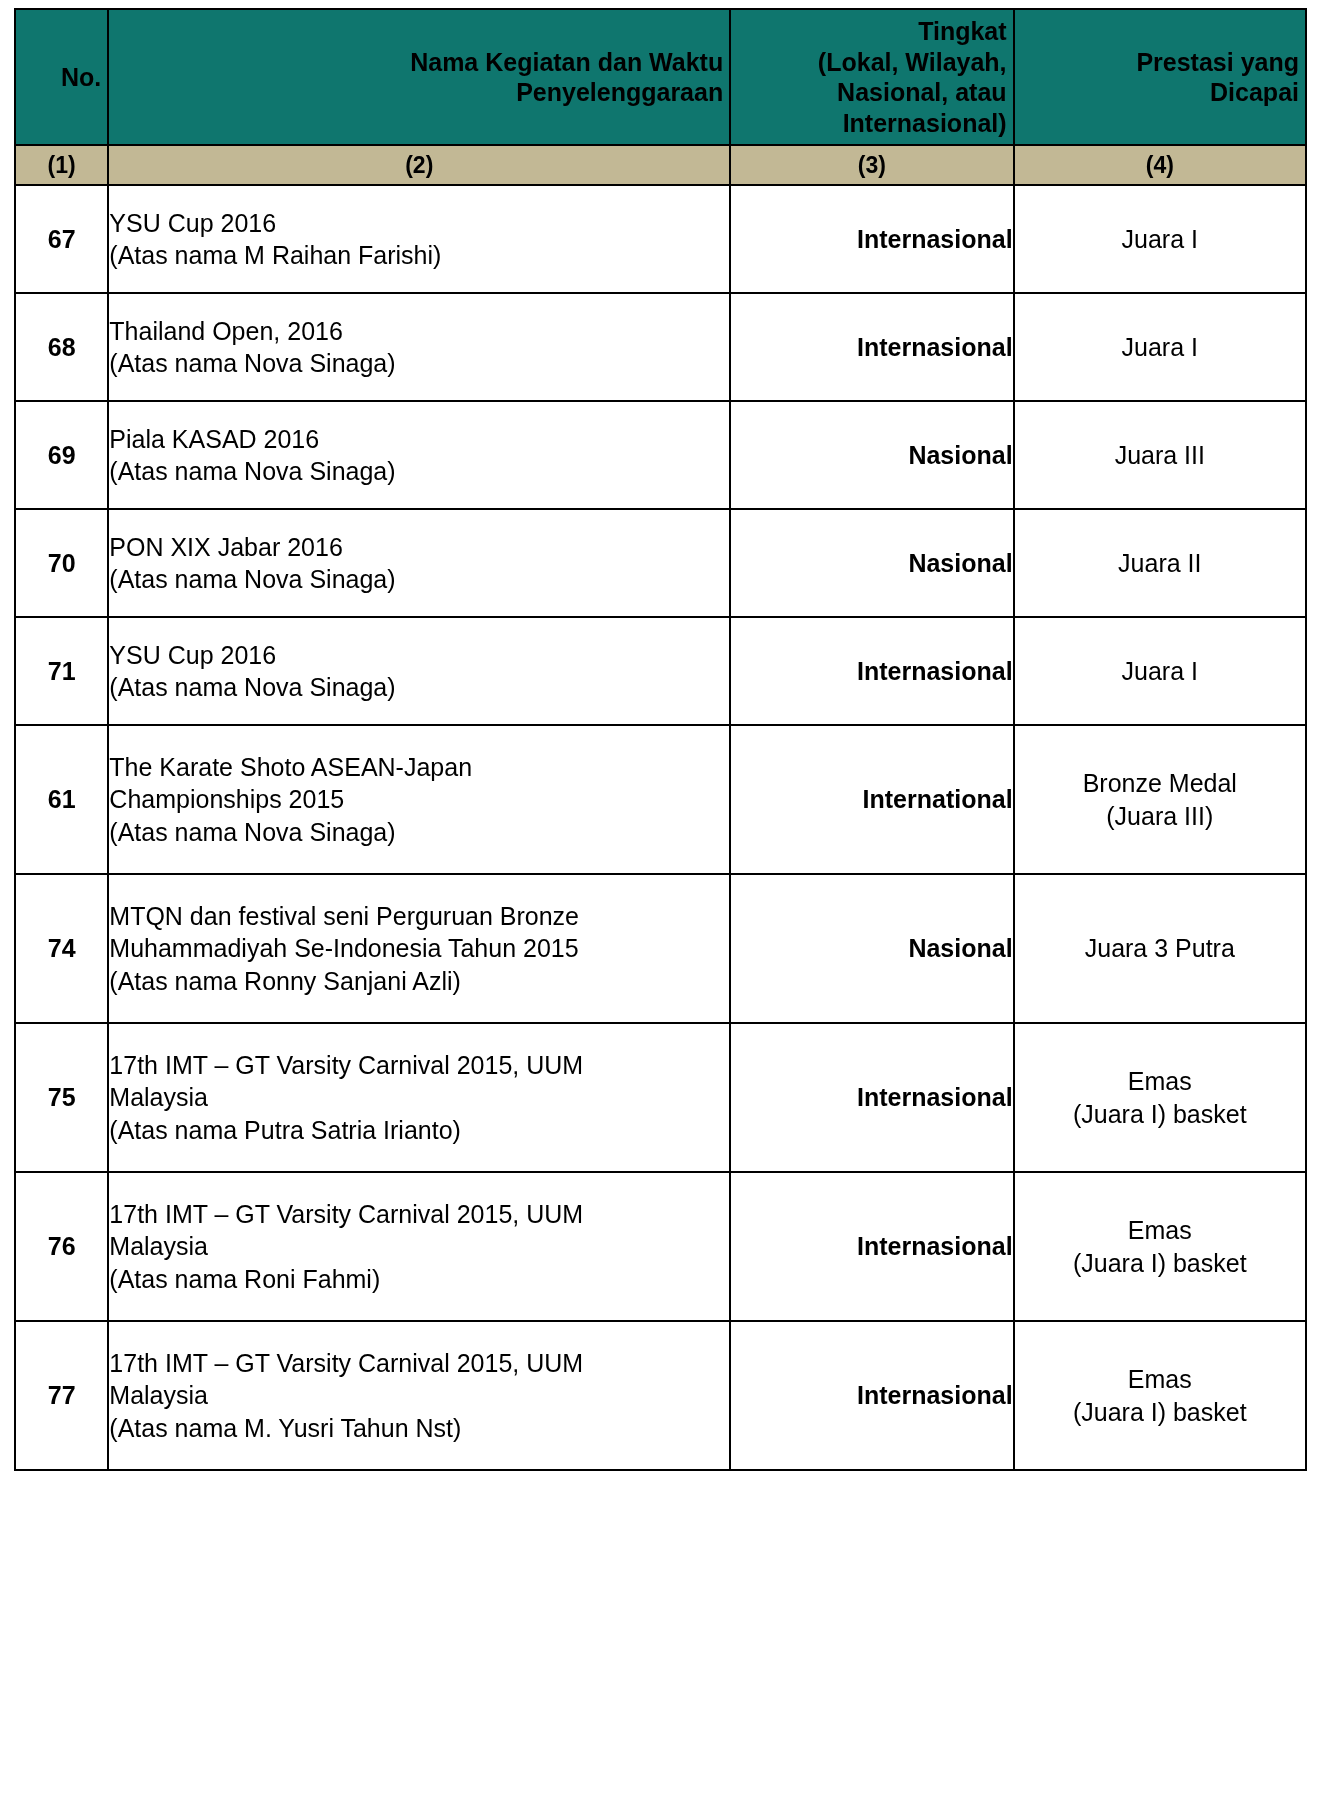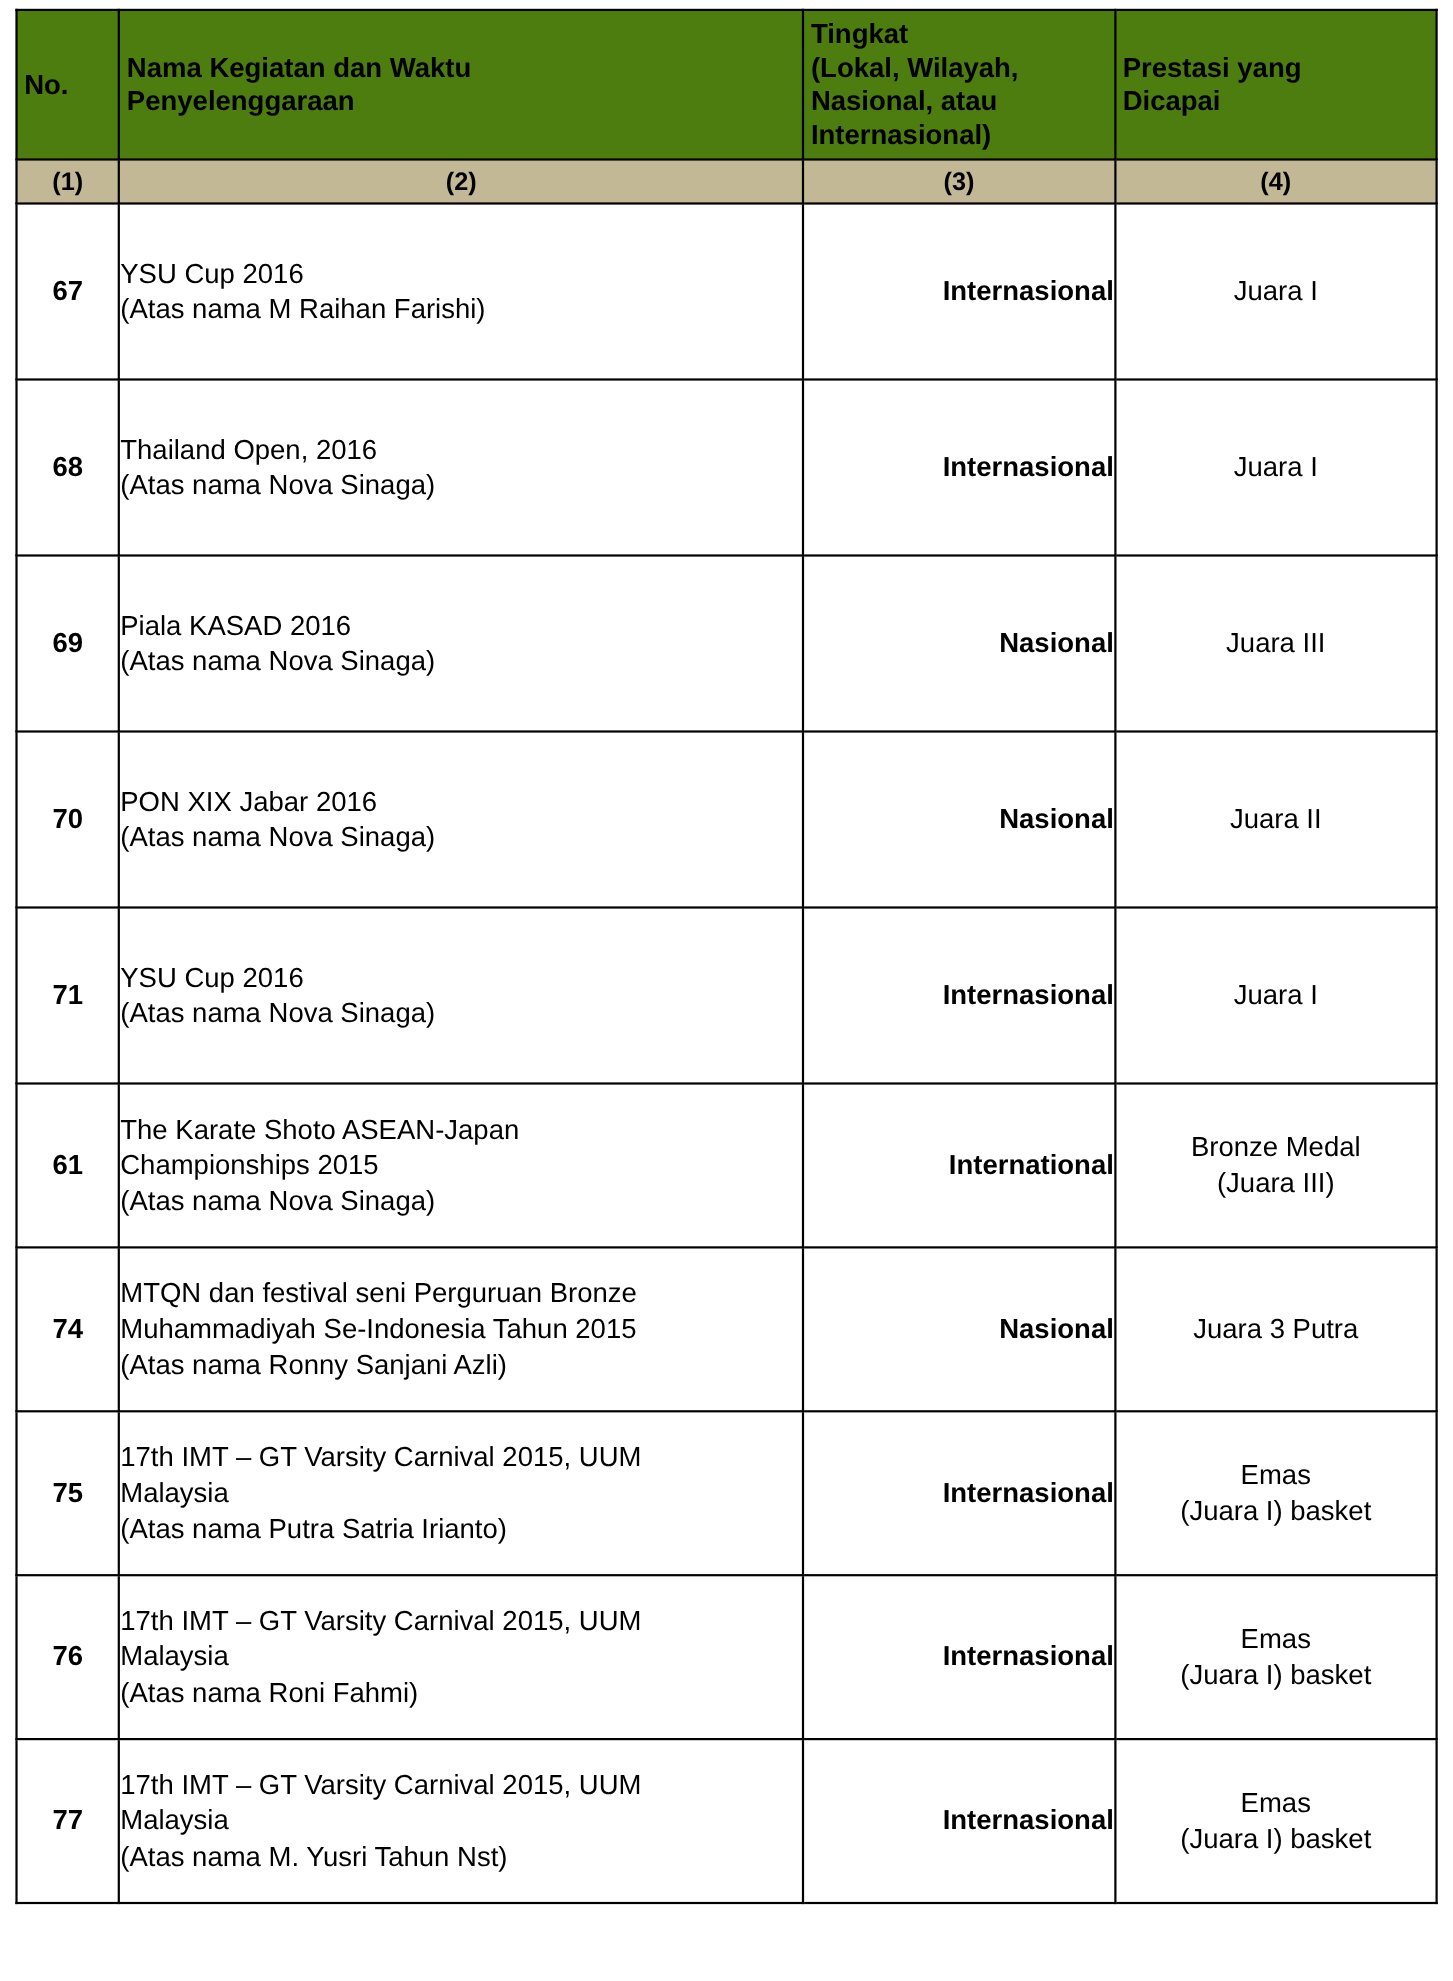--- a/index.html
+++ b/index.html
@@ -32,22 +32,22 @@
     vertical-align: middle;
     padding: 0;
   }
   
   col.c1 { width: 83px; }
   col.c2 { width: 553px; }
   col.c3 { width: 252px; }
   col.c4 { width: 260px; }
 
   thead th.head-cell {
-    background: #4d7c0f;
-    text-align: left;
+    background: #0f766e;
+    text-align: right;
     font-weight: bold;
     font-size: 25px;
     line-height: 1.22;
     padding: 6px 6px;
     height: 132px;
     box-sizing: border-box;
   }
   tr.numbering td {
     background: #C2B895;
     text-align: center;
@@ -75,21 +75,21 @@
     text-align: right;
     padding: 4px 6px;
     font-weight: bold;
   }
   td.cell-award {
     text-align: center;
     padding: 4px 6px;
     margin-left: 10px;
   }
   .line { display: block; white-space: nowrap; }
-  .row-h-2 { height: 160px; }
+  .row-h-2 { height: 108px; }
   .row-h-3 { height: 149px; }
 </style>
 </head>
 <body>
 
 <div class="page">
   <table class="achievement-table">
     <colgroup>
       <col class="c1">
         <col class="c2">

